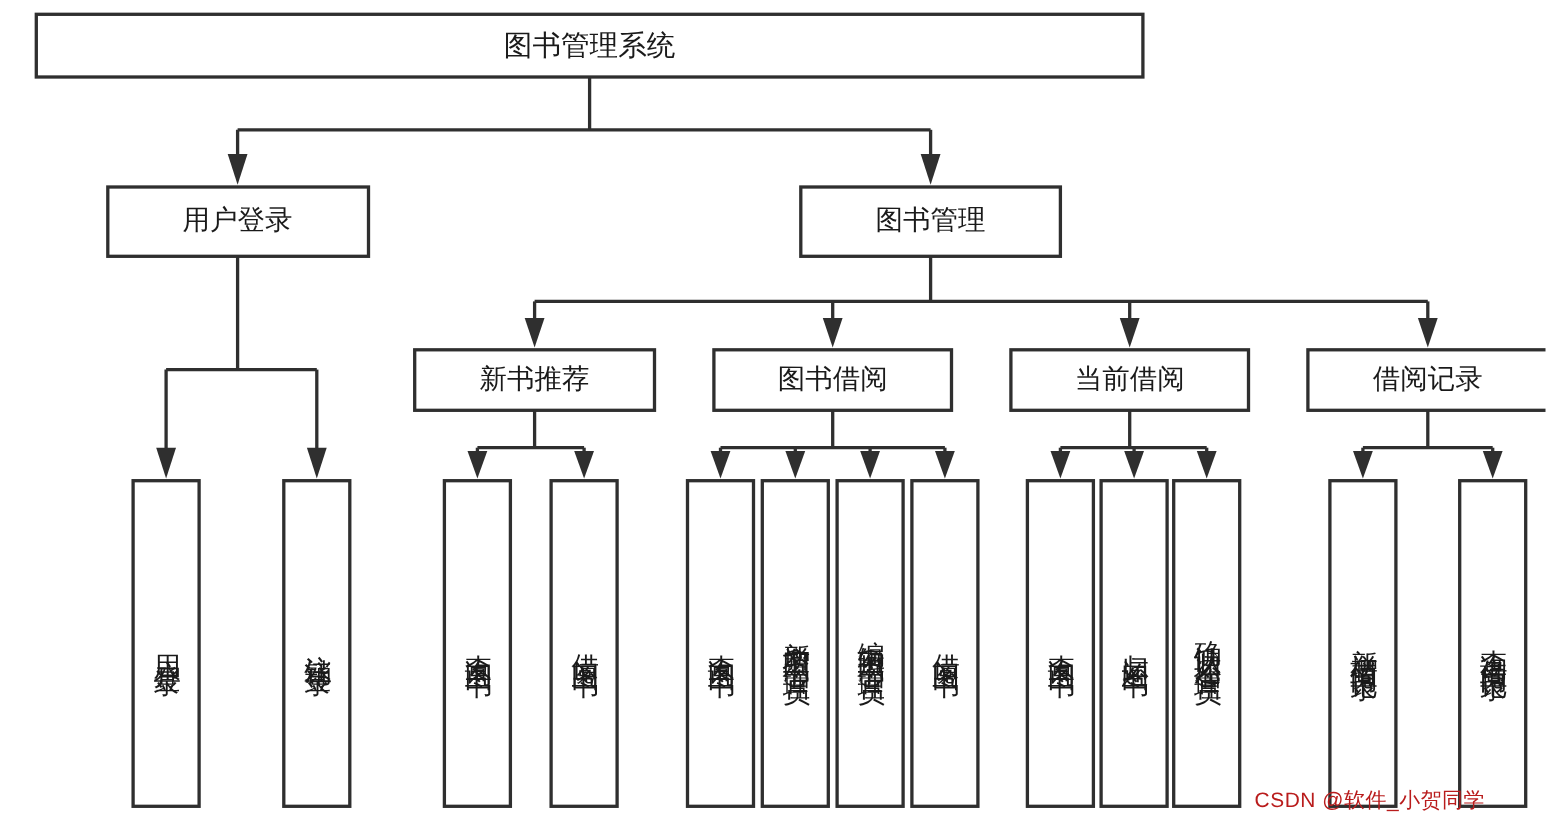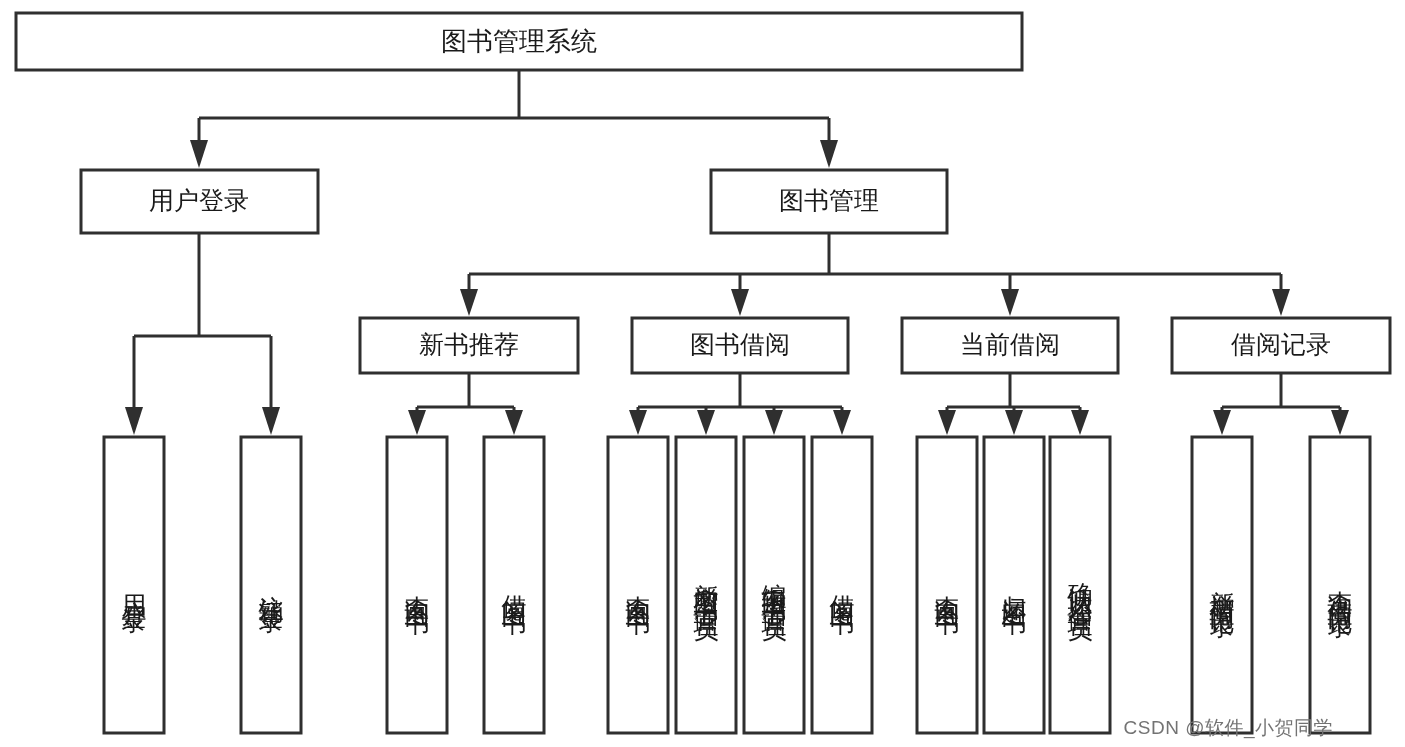--- a/index.html
+++ b/index.html
@@ -9,21 +9,21 @@
   }
   body {
     width: 1405px;
     height: 747px;
     font-family: "Liberation Sans", "DejaVu Sans", sans-serif;
     overflow: hidden;
     position: relative;
   }
   #diagram-root {
     position: absolute;
-    left: 0;
+    left: 17px;
     top: 0;
     width: 1341px;
     height: 747px;
   }
   svg.flow {
     display: block;
     width: 1405px;
     height: 747px;
   }
   .node-box {
@@ -71,21 +71,21 @@
     justify-content: center;
     white-space: nowrap;
     pointer-events: none;
   }
   .watermark {
     position: absolute;
     right: 8px;
     bottom: 6px;
     font-family: "Liberation Sans", "DejaVu Sans", sans-serif;
     font-size: 19px;
-    color: #737373;
+    color: #b91c1c;
     white-space: nowrap;
     letter-spacing: 0.5px;
   }
 </style>
 </head>
 <body>
 
 <div id="diagram-root">
 
   <svg class="flow" viewBox="0 0 1405 747">

